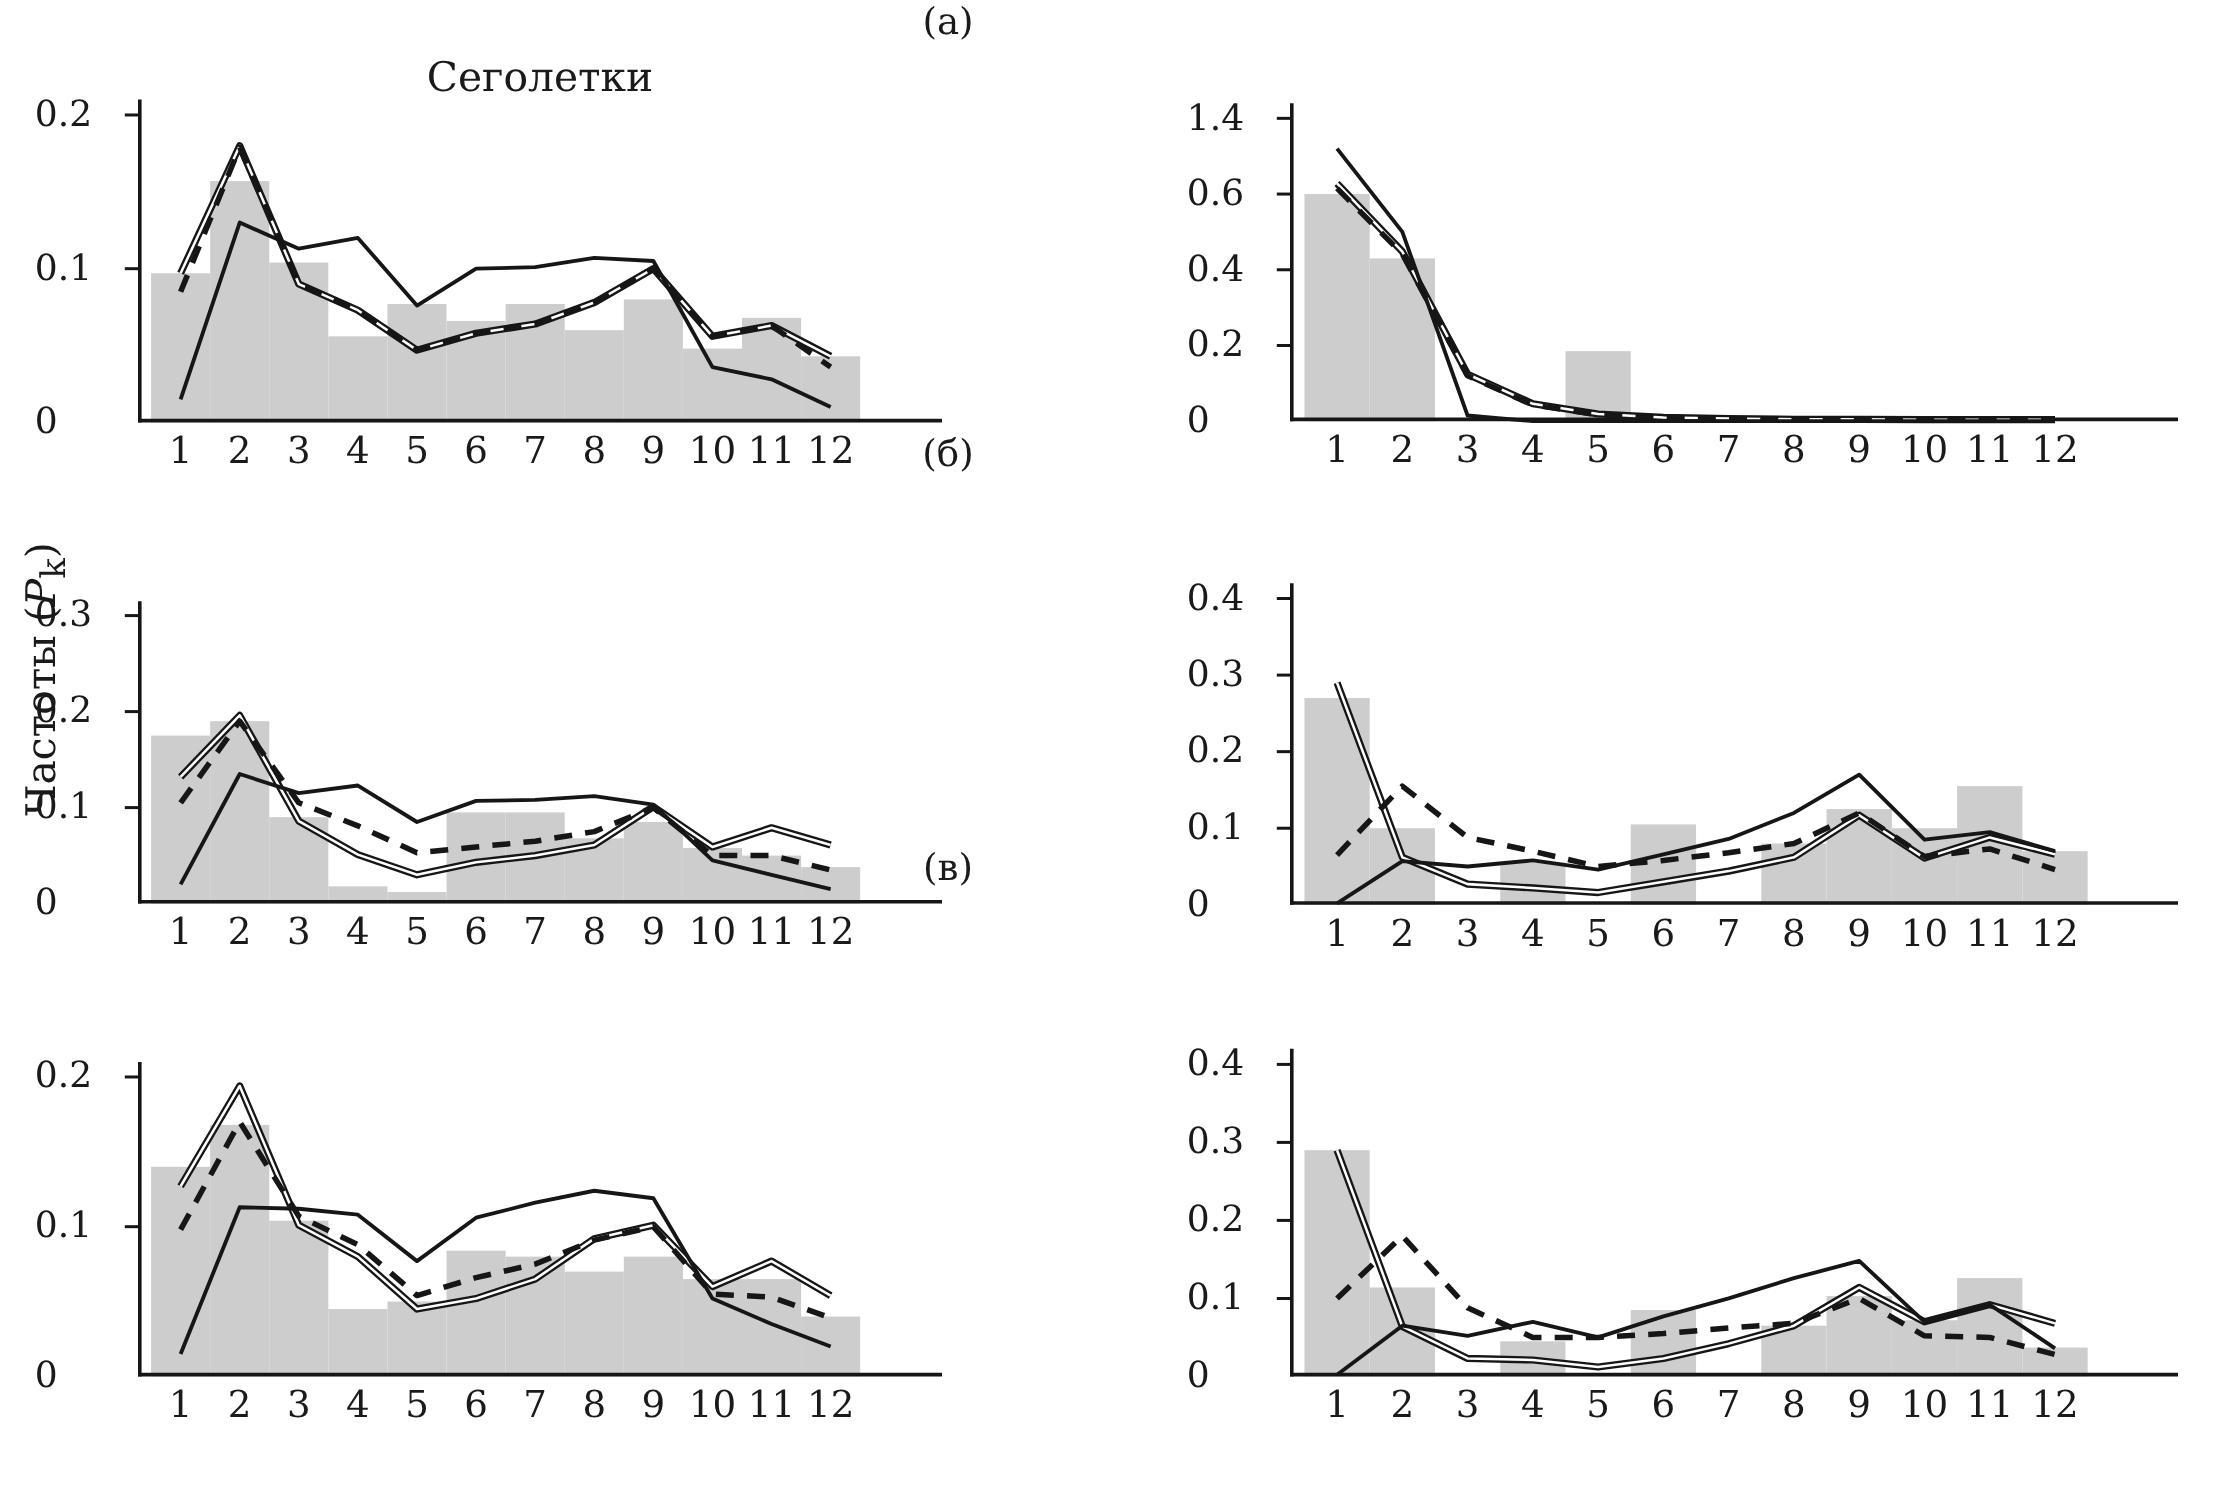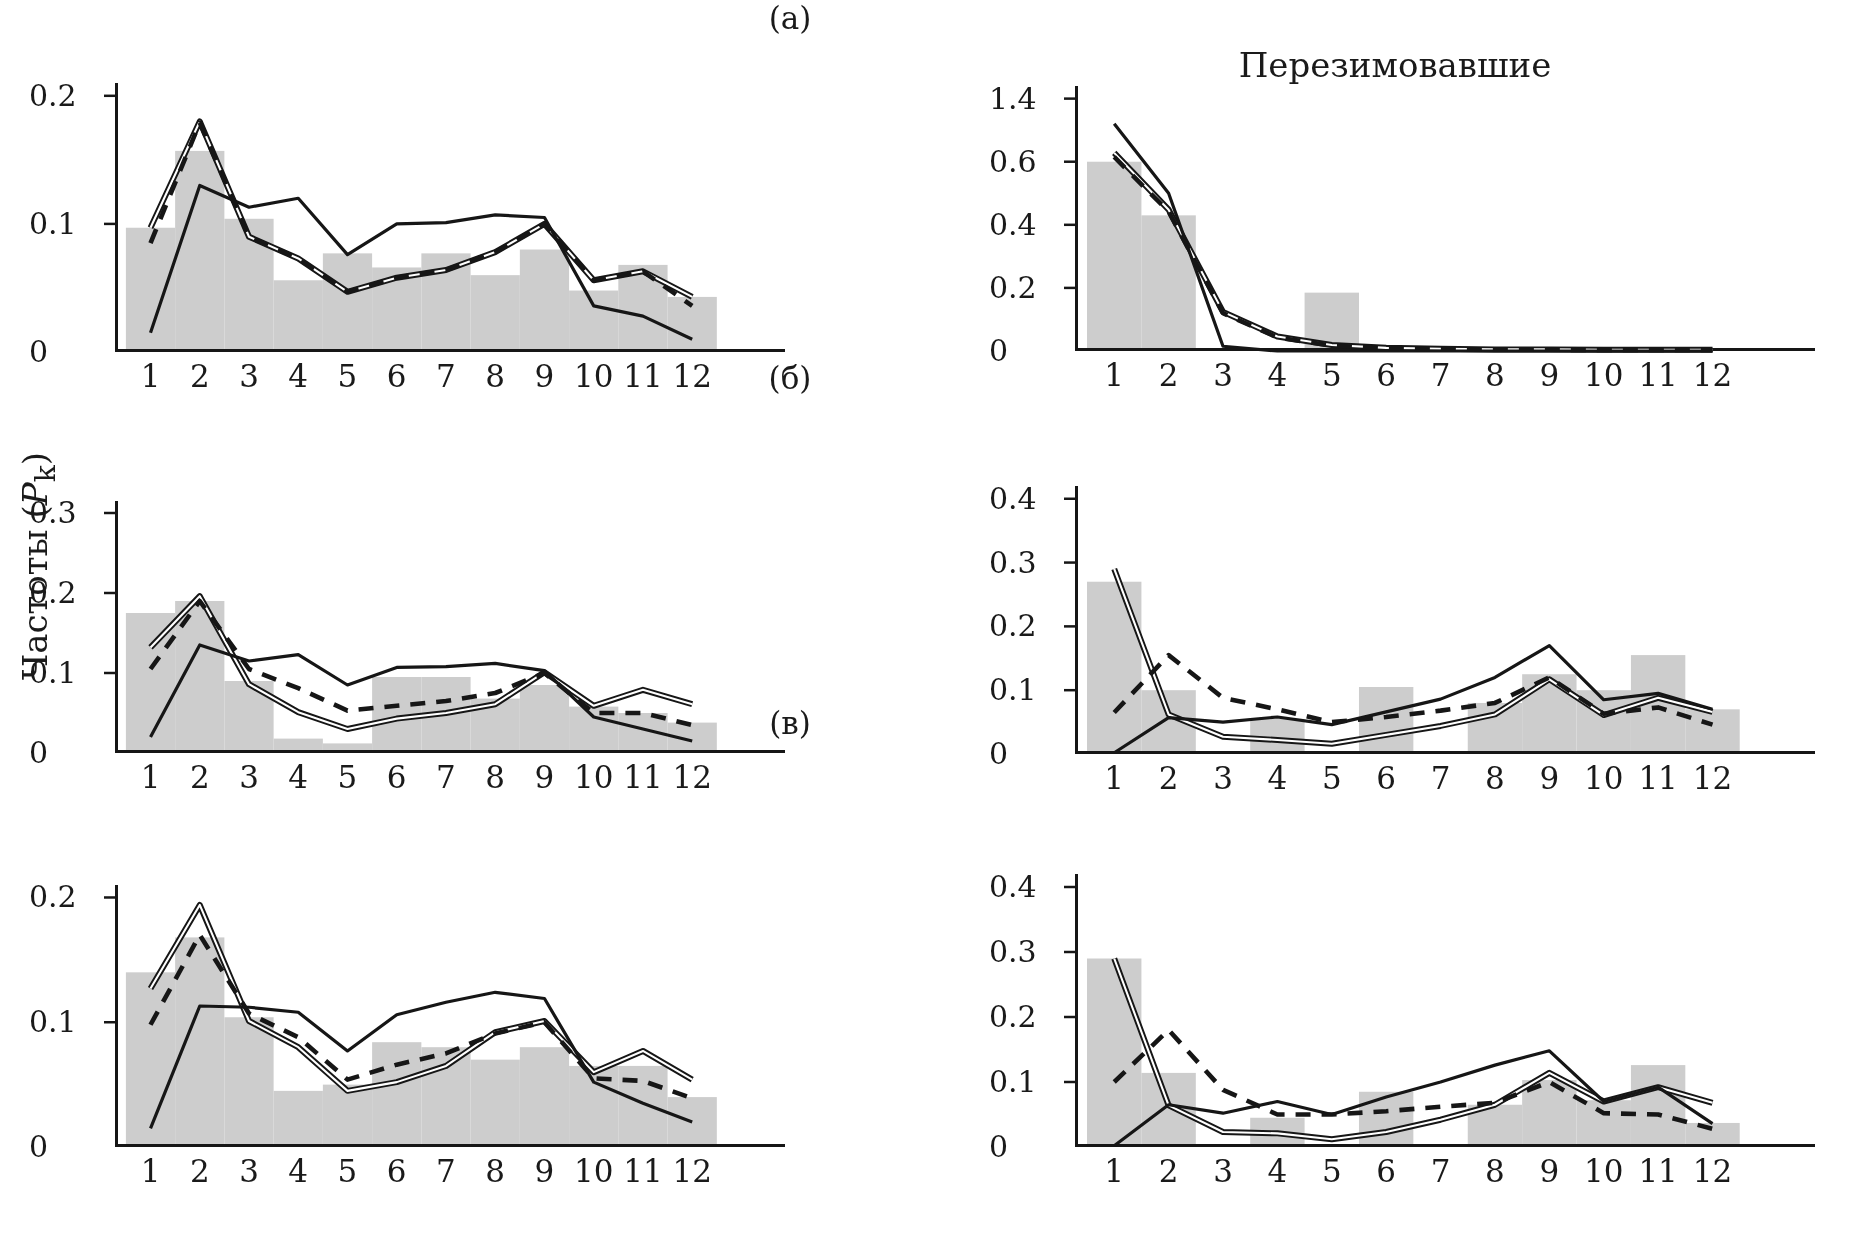--- a/index.html
+++ b/index.html
@@ -27,21 +27,21 @@
 </style>
 </head>
 <body>
 
 <div id="figure">
 
   <div class="row-label" style="top:0px;">(а)</div>
   <div class="row-label" style="top:360px;">(б)</div>
   <div class="row-label" style="top:705px;">(в)</div>
 
-  <div class="col-title" style="left:1075px;top:45px;width:640px;">Перезимовавшие</div>
+  <div class="col-title" style="left:115px;top:45px;width:670px;">Сеголетки</div>
 
   <div class="panel" id="panel-0" style="left: 115px; top: 83px; width: 670px; height: 269px;">
       <svg width="670" height="269" viewBox="0 0 670 269">
         <rect x="10.8875" y="144.74761904761903" width="49.245" height="124.25238095238097" fill="#cdcdcd"></rect>
         <rect x="60.13249999999999" y="67.89047619047619" width="49.245" height="201.1095238095238" fill="#cdcdcd"></rect>
         <rect x="109.3775" y="135.78095238095239" width="49.245" height="133.21904761904761" fill="#cdcdcd"></rect>
         <rect x="158.62249999999997" y="197.26666666666665" width="49.245" height="71.73333333333335" fill="#cdcdcd"></rect>
         <rect x="207.86749999999998" y="170.36666666666667" width="49.245" height="98.63333333333333" fill="#cdcdcd"></rect>
         <rect x="257.1125" y="184.45714285714286" width="49.245" height="84.54285714285714" fill="#cdcdcd"></rect>
         <rect x="306.35749999999996" y="170.36666666666667" width="49.245" height="98.63333333333333" fill="#cdcdcd"></rect>

